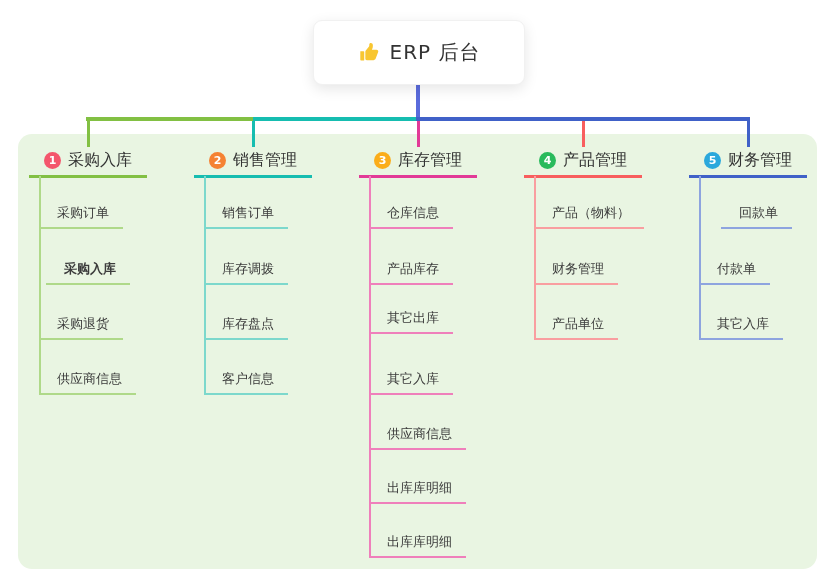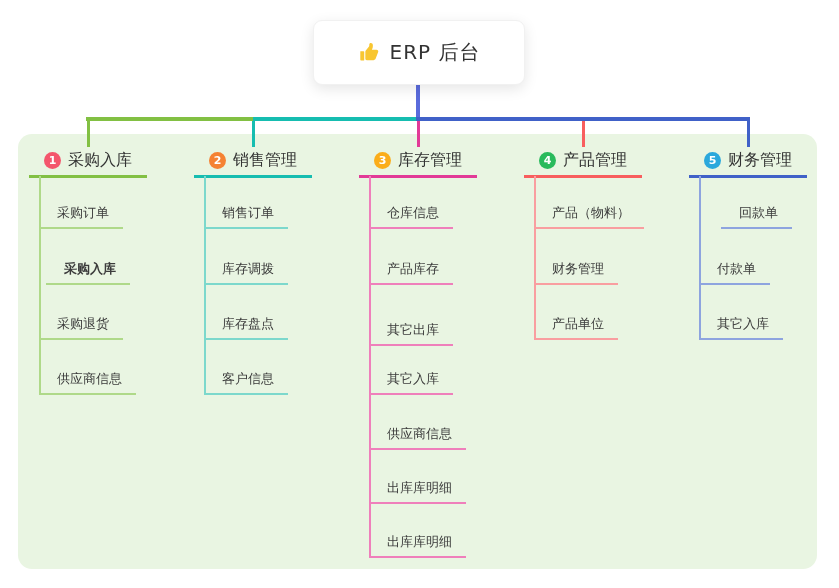--- a/index.html
+++ b/index.html
@@ -74,21 +74,21 @@
       <div class="child" style="left: 39px; top: 313px; border-bottom-color: rgb(175, 217, 137);">采购退货</div>
       <div class="child" style="left: 39px; top: 368px; border-bottom-color: rgb(175, 217, 137);">供应商信息</div>
       <div class="spine" style="left: 204px; top: 176px; height: 219px; background: rgb(124, 216, 204);"></div>
       <div class="child" style="left: 204px; top: 202px; border-bottom-color: rgb(124, 216, 204);">销售订单</div>
       <div class="child" style="left: 204px; top: 258px; border-bottom-color: rgb(124, 216, 204);">库存调拨</div>
       <div class="child" style="left: 204px; top: 313px; border-bottom-color: rgb(124, 216, 204);">库存盘点</div>
       <div class="child" style="left: 204px; top: 368px; border-bottom-color: rgb(124, 216, 204);">客户信息</div>
       <div class="spine" style="left: 369px; top: 176px; height: 382px; background: rgb(239, 127, 187);"></div>
       <div class="child" style="left: 369px; top: 202px; border-bottom-color: rgb(239, 127, 187);">仓库信息</div>
       <div class="child" style="left: 369px; top: 258px; border-bottom-color: rgb(239, 127, 187);">产品库存</div>
-      <div class="child" style="left: 369px; top: 319px; border-bottom-color: rgb(239, 127, 187);">其它出库</div>
+      <div class="child" style="left: 369px; top: 307px; border-bottom-color: rgb(239, 127, 187);">其它出库</div>
       <div class="child" style="left: 369px; top: 368px; border-bottom-color: rgb(239, 127, 187);">其它入库</div>
       <div class="child" style="left: 369px; top: 423px; border-bottom-color: rgb(239, 127, 187);">供应商信息</div>
       <div class="child" style="left: 369px; top: 477px; border-bottom-color: rgb(239, 127, 187);">出库库明细</div>
       <div class="child" style="left: 369px; top: 531px; border-bottom-color: rgb(239, 127, 187);">出库库明细</div>
       <div class="spine" style="left: 534px; top: 176px; height: 164px; background: rgb(249, 158, 160);"></div>
       <div class="child" style="left: 534px; top: 202px; border-bottom-color: rgb(249, 158, 160);">产品（物料）</div>
       <div class="child" style="left: 534px; top: 258px; border-bottom-color: rgb(249, 158, 160);">财务管理</div>
       <div class="child" style="left: 534px; top: 313px; border-bottom-color: rgb(249, 158, 160);">产品单位</div>
       <div class="spine" style="left: 699px; top: 176px; height: 164px; background: rgb(142, 164, 223);"></div>
       <div class="child" style="left: 721px; top: 202px; border-bottom-color: rgb(142, 164, 223);">回款单</div>

